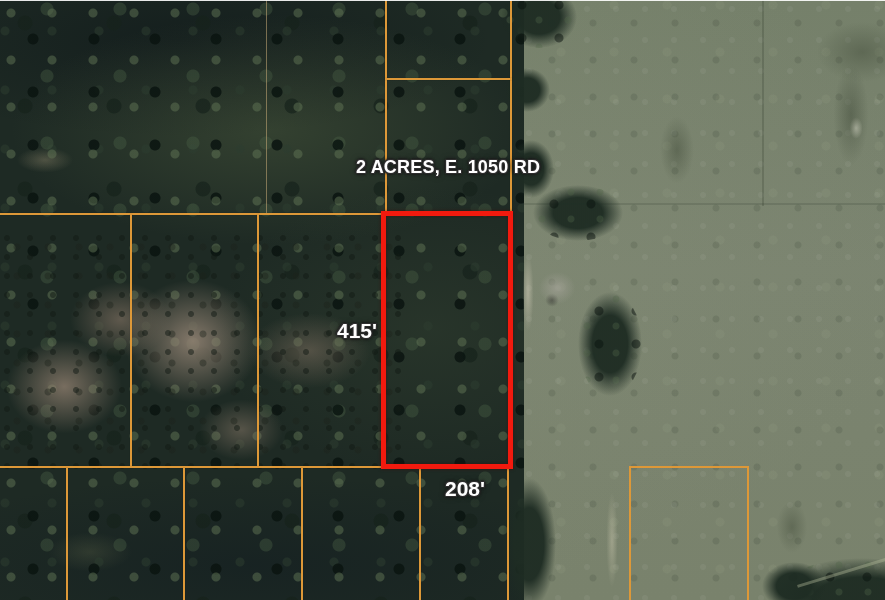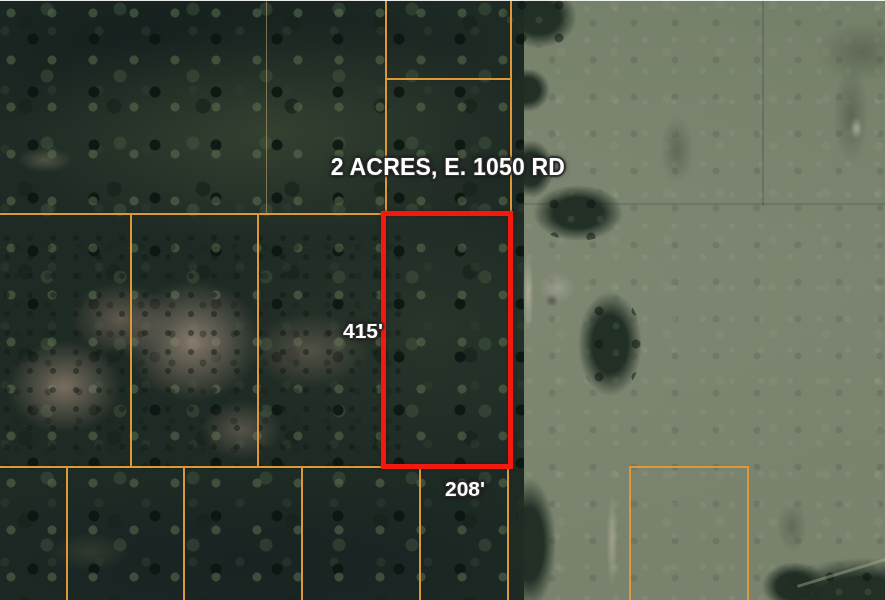--- a/index.html
+++ b/index.html
@@ -97,21 +97,21 @@
   
   .lbl{
     color:var(--label-text,#fff);font-weight:bold;white-space:nowrap;
     transform:translate(-50%,-50%);
     text-shadow:
       -1px -1px 0 #2e2e2e, 1px -1px 0 #2e2e2e, -1px 1px 0 #2e2e2e, 1px 1px 0 #2e2e2e,
       -2px 0 2px rgba(30,30,30,.9), 2px 0 2px rgba(30,30,30,.9),
       0 -2px 2px rgba(30,30,30,.9), 0 2px 2px rgba(30,30,30,.9),
       0 0 6px rgba(0,0,0,.5);
   }
-  .lbl.title{font-size:23px;letter-spacing:.2px;}
+  .lbl.title{font-size:18px;letter-spacing:.2px;}
   .lbl.dim{font-size:21px;}
   .top-edge{left:0;top:0;width:885px;height:1px;background:rgba(255,255,255,.9);}
 </style>
 </head>
 <body>
 
 <div class="map">
 
   <div class="abs field-tex"></div>
   <div class="abs seam-v"></div>
@@ -142,17 +142,17 @@
   <div class="abs pl" style="left:66px;top:468px;width:2px;height:132px;"></div>
   <div class="abs pl" style="left:183px;top:468px;width:2px;height:132px;"></div>
   <div class="abs pl" style="left:301px;top:468px;width:2px;height:132px;"></div>
   <div class="abs pl" style="left:419px;top:468px;width:2px;height:132px;"></div>
   <div class="abs pl" style="left:507px;top:468px;width:2px;height:132px;"></div>
   <div class="abs neighbor-rect" style="left:629px;top:466px;width:116px;height:134px;"></div>
 
   <div class="abs red-rect"></div>
 
   <div class="abs lbl title" style="left:448px;top:167px;">2 ACRES, E. 1050 RD</div>
-  <div class="abs lbl dim" style="left:357px;top:331px;margin-left:6px;">415'</div>
+  <div class="abs lbl dim" style="left:357px;top:331px;">415'</div>
   <div class="abs lbl dim" style="left:465px;top:489px;">208'</div>
 
   <div class="abs top-edge"></div>
 </div>
 
 </body></html>

